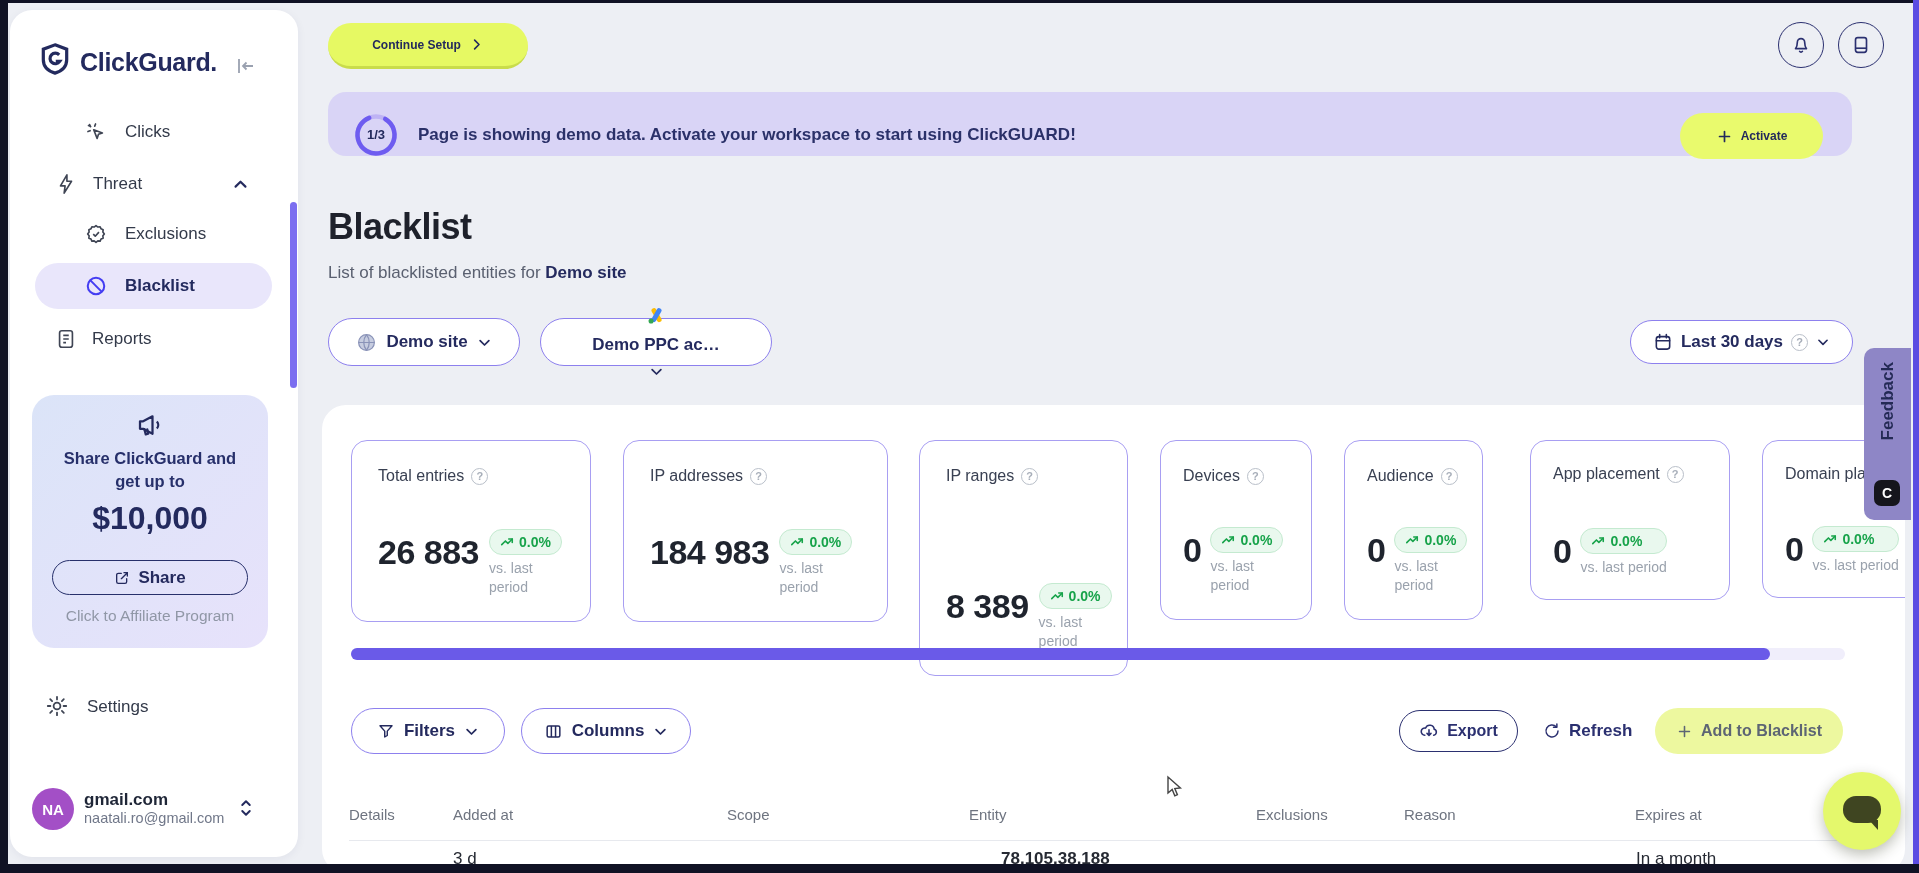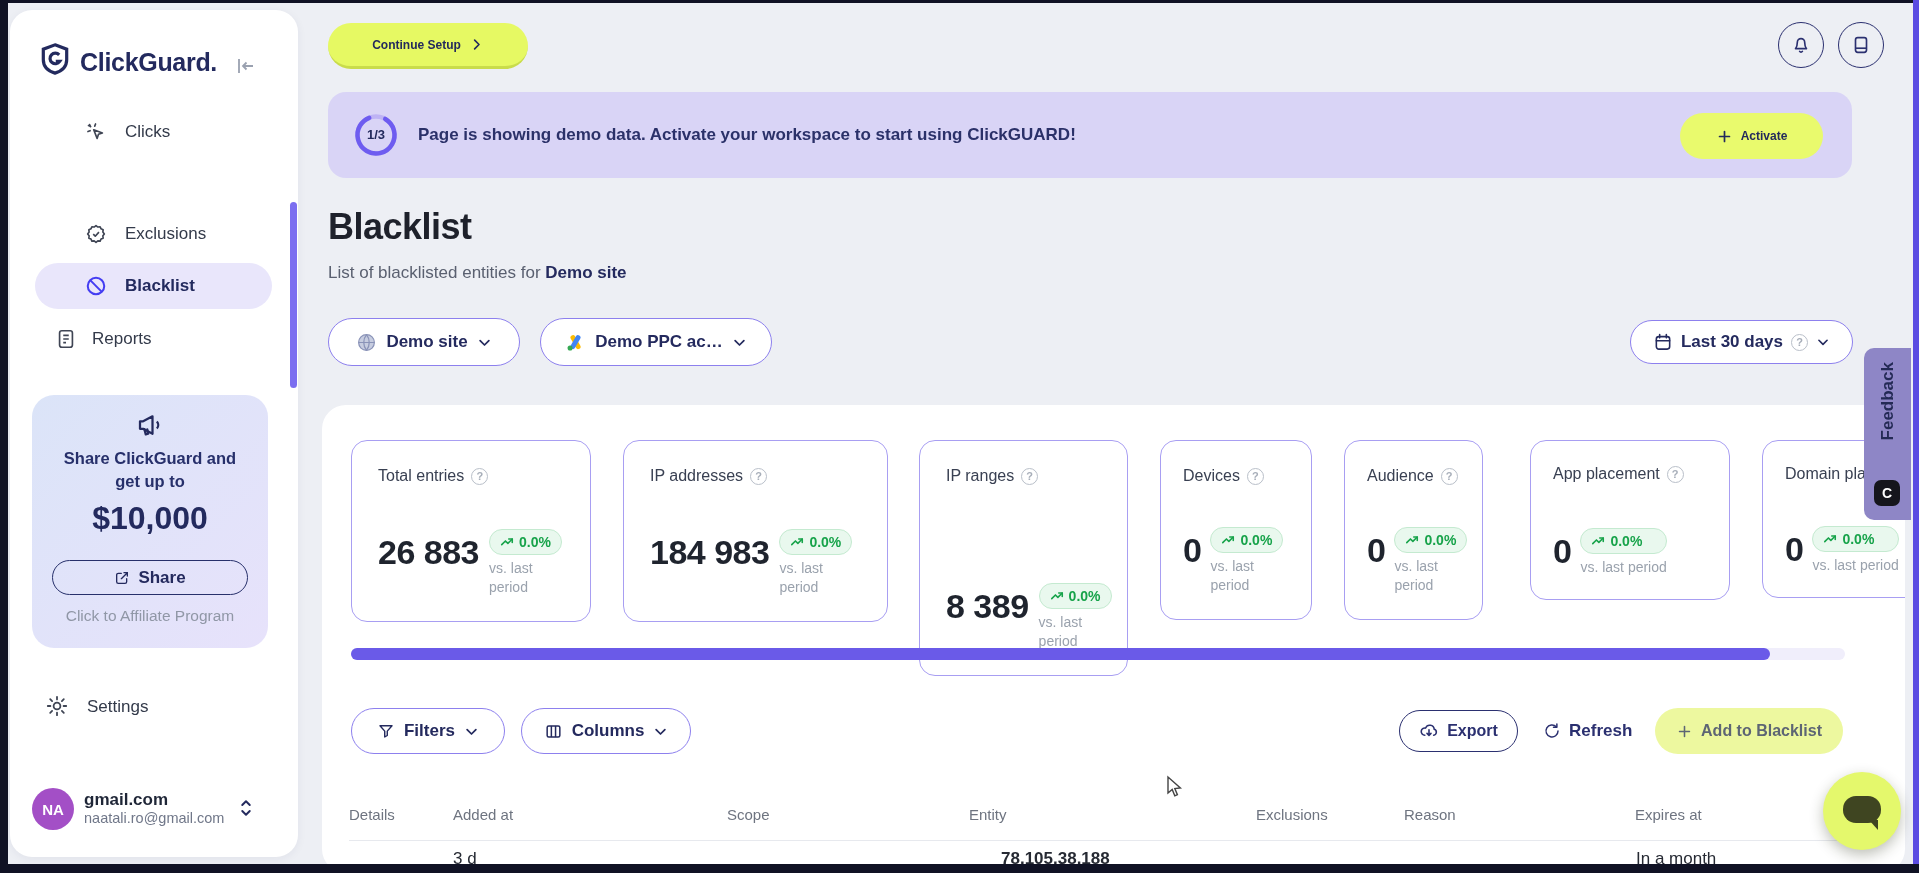--- a/index.html
+++ b/index.html
@@ -63,20 +63,33 @@
     <div class="abs nav-item" style="left:0;top:108px;width:288px;height:34px;">
       <span class="abs" style="left:75px;top:3px;">
         <svg width="22" height="22" viewBox="0 0 24 24" fill="none" stroke="#3f4554" stroke-width="1.8" stroke-linejoin="round">
           <path d="M9.5 9.5 19 13l-4.3 1.5L13.2 19z"></path>
           <path d="M5 3.8 6 6.2M3.8 5 6.2 6M11.5 3.2l-.9 2.4M3.2 11.5l2.4-.9" stroke-linecap="round"></path>
         </svg>
       </span>
       <span class="abs nav-label" style="left:115px;top:4px;">Clicks</span>
     </div>
 
+    <div class="abs nav-item" style="left:0;top:160px;width:288px;height:34px;">
+      <span class="abs" style="left:45px;top:3px;">
+        <svg width="22" height="22" viewBox="0 0 24 24" fill="none" stroke="#3f4554" stroke-width="1.8" stroke-linejoin="round">
+          <path d="M13 2 6 14h5l-1 8 8-13h-5z"></path>
+        </svg>
+      </span>
+      <span class="abs nav-label" style="left:83px;top:4px;">Threat</span>
+      <span class="abs" style="left:222px;top:6px;">
+        <svg width="17" height="17" viewBox="0 0 24 24" fill="none" stroke="#242a5e" stroke-width="3" stroke-linecap="round" stroke-linejoin="round">
+          <polyline points="5 15 12 8 19 15"></polyline>
+        </svg>
+      </span>
+    </div>
 
     <div class="abs nav-item" style="left:0;top:210px;width:288px;height:34px;">
       <span class="abs" style="left:75px;top:3px;">
         <svg width="22" height="22" viewBox="0 0 24 24" fill="none" stroke="#3f4554" stroke-width="1.8" stroke-linejoin="round">
           <path d="M12 2.8l2 1.6 2.5-.3 1 2.3 2.3 1-.3 2.5 1.6 2.1-1.6 2 .3 2.5-2.3 1-1 2.3-2.5-.3-2 1.6-2-1.6-2.5.3-1-2.3-2.3-1 .3-2.5-1.6-2 1.6-2.1-.3-2.5 2.3-1 1-2.3 2.5.3z"></path>
           <polyline points="9 12.2 11.2 14.4 15.2 10"></polyline>
         </svg>
       </span>
       <span class="abs nav-label" style="left:115px;top:4px;">Exclusions</span>
     </div>
@@ -164,21 +177,21 @@
   </div>
   <div class="abs circle-btn" style="left:1838px;top:22px;">
     <span>
       <svg width="22" height="22" viewBox="0 0 24 24" fill="none" stroke="#2b3070" stroke-width="1.8" stroke-linejoin="round">
         <rect x="6" y="4" width="12" height="16" rx="2.5"></rect>
         <path d="M6 15.5h12"></path>
       </svg>
     </span>
   </div>
 
-  <div id="banner" class="abs" style="left:328px;top:92px;width:1524px;height:86px;">
+  <div id="banner" class="abs" style="left:328px;top:92px;width:1524px;height:64px;">
     <div class="abs" style="left:25px;top:20px;width:46px;height:46px;">
       <svg width="46" height="46" viewBox="0 0 46 46">
         <circle cx="23" cy="23" r="18.5" fill="none" stroke="#beb3f4" stroke-width="4.5"></circle>
         <circle cx="23" cy="23" r="18.5" fill="none" stroke="#6e5cf0" stroke-width="4.5" stroke-linecap="round" stroke-dasharray="99 117" transform="rotate(-60 23 23)"></circle>
       </svg>
       <span class="abs" style="left:0;top:15px;width:46px;text-align:center;font-size:13px;font-weight:700;color:#232a5c;">1/3</span>
     </div>
     <span class="abs" style="left:90px;top:33px;font-size:17px;font-weight:600;color:#2b3169;">Page is showing demo data. Activate your workspace to start using ClickGUARD!</span>
     <div class="abs lime-btn" style="left:1352px;top:21px;width:143px;height:46px;background:#e9fa6d;">
       <span>
@@ -203,21 +216,21 @@
       </svg>
     </span>
     <span class="pill-label">Demo site</span>
     <span>
       <svg width="15" height="15" viewBox="0 0 24 24" fill="none" stroke="#242a5e" stroke-width="2.8" stroke-linecap="round" stroke-linejoin="round">
           <polyline points="5 9 12 16 19 9"></polyline>
         </svg>
     </span>
   </div>
 
-  <div class="abs pill" style="left:540px;top:318px;width:232px;height:48px;">
+  <div class="abs pill" style="left:540px;top:318px;width:232px;height:48px;flex-direction:column;">
     <span>
       <svg width="21" height="21" viewBox="0 0 24 24">
         <rect x="9.2" y="2.8" width="5.6" height="17.5" rx="2.8" fill="#fbbc04" transform="rotate(-30 12 11.5)"></rect>
         <rect x="9.2" y="2.8" width="5.6" height="17.5" rx="2.8" fill="#4285f4" transform="rotate(30 12 11.5)"></rect>
         <circle cx="5.8" cy="18.2" r="2.9" fill="#34a853"></circle>
       </svg>
     </span>
     <span class="pill-label">Demo PPC ac…</span>
     <span>
       <svg width="15" height="15" viewBox="0 0 24 24" fill="none" stroke="#242a5e" stroke-width="2.8" stroke-linecap="round" stroke-linejoin="round">

